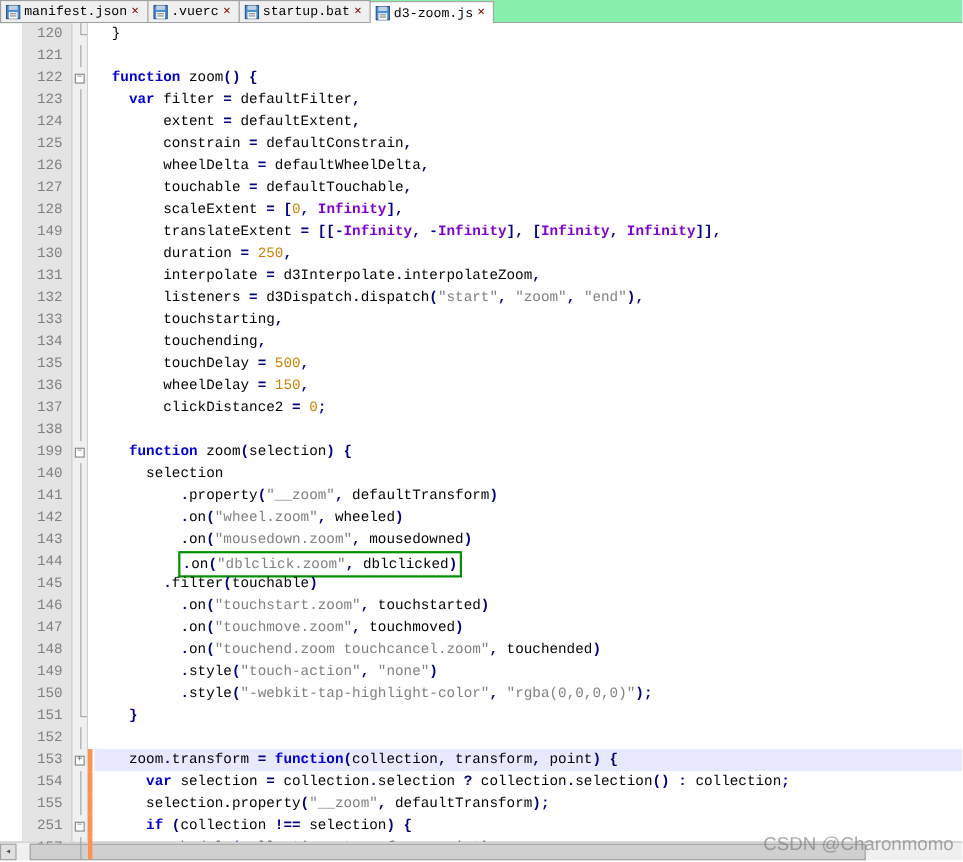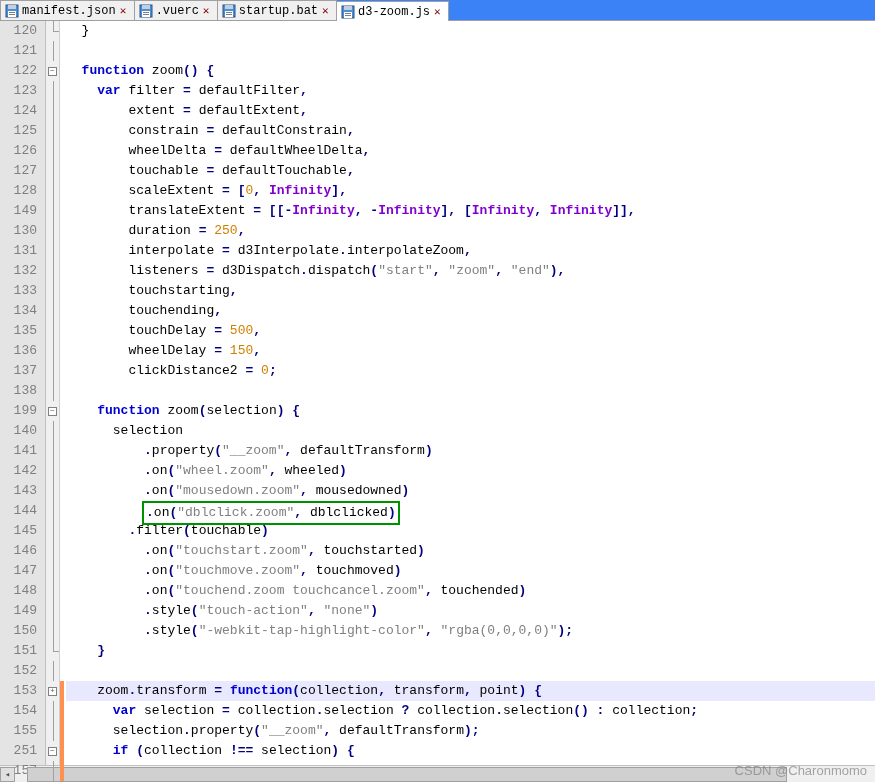--- a/index.html
+++ b/index.html
@@ -7,21 +7,21 @@
     font-family: Consolas, "Courier New", monospace;
     font-size: 13px;
     background: #fff;
     width: 875px;
     height: 784px;
     overflow: hidden;
     position: relative;
   }
   .tabbar {
     display: flex;
-    background: #3b82f6;
+    background: #86efac;
     border-bottom: 1px solid #a0a0a0;
     height: 21px;
   }
   .tab {
     display: flex;
     align-items: center;
     padding: 1px 4px;
     border: 1px solid #a0a0a0;
     border-bottom: none;
     background: #f0f0f0;
@@ -47,20 +47,21 @@
     width: 10px; height: 10px;
     color: #8b0000;
     font-weight: bold;
     font-size: 11px;
     line-height: 10px;
   }
   .editor {
     display: flex;
     height: calc(100% - 40px);
     background: #fff;
+    margin-left: 20px;
   }
   .gutter {
     width: 46px;
     background: #e4e4e4;
     color: #808080;
     text-align: right;
     padding-right: 8px;
     font-size: 13px;
     border-right: 1px solid #c0c0c0;
     user-select: none;
@@ -148,21 +149,21 @@
     background: #ff9050;
     width: 4px;
     height: 20px;
   }
   .watermark {
     position: absolute;
     bottom: 6px;
     right: 8px;
     color: rgba(130,130,130,0.7);
     font-family: Arial, sans-serif;
-    font-size: 13px;
+    font-size: 17px;
   }
   .bottom-scroll {
     height: 17px;
     background: #f0f0f0;
     border-top: 1px solid #c0c0c0;
     display: flex;
     align-items: center;
   }
   .bottom-scroll .thumb {
     height: 15px;

